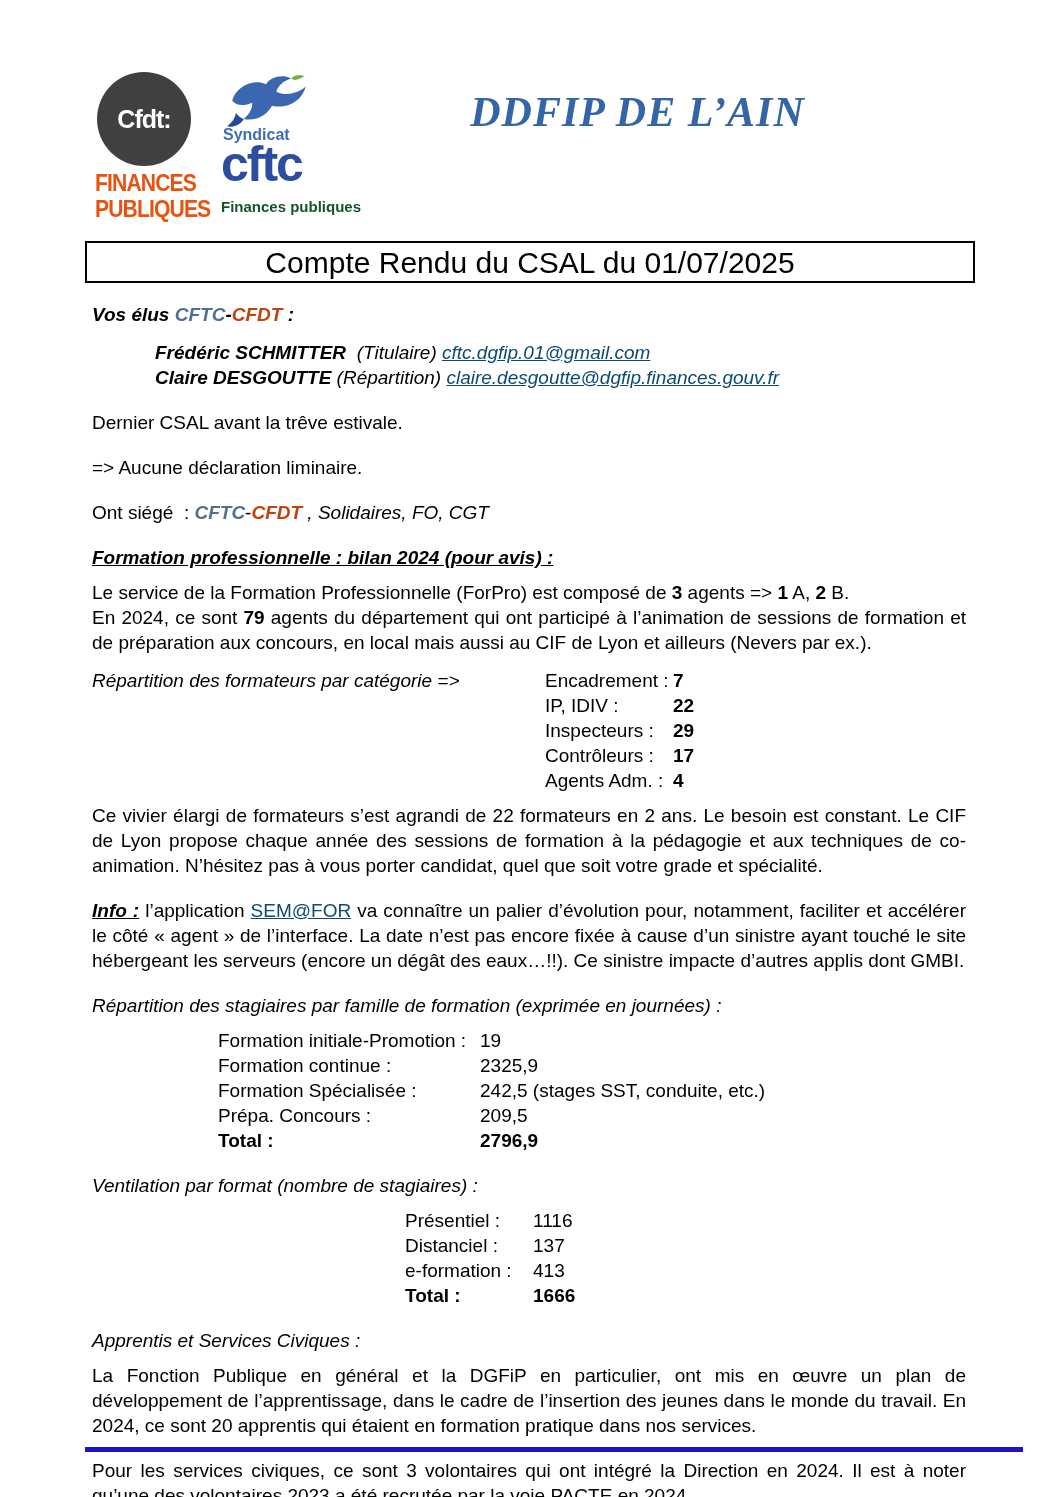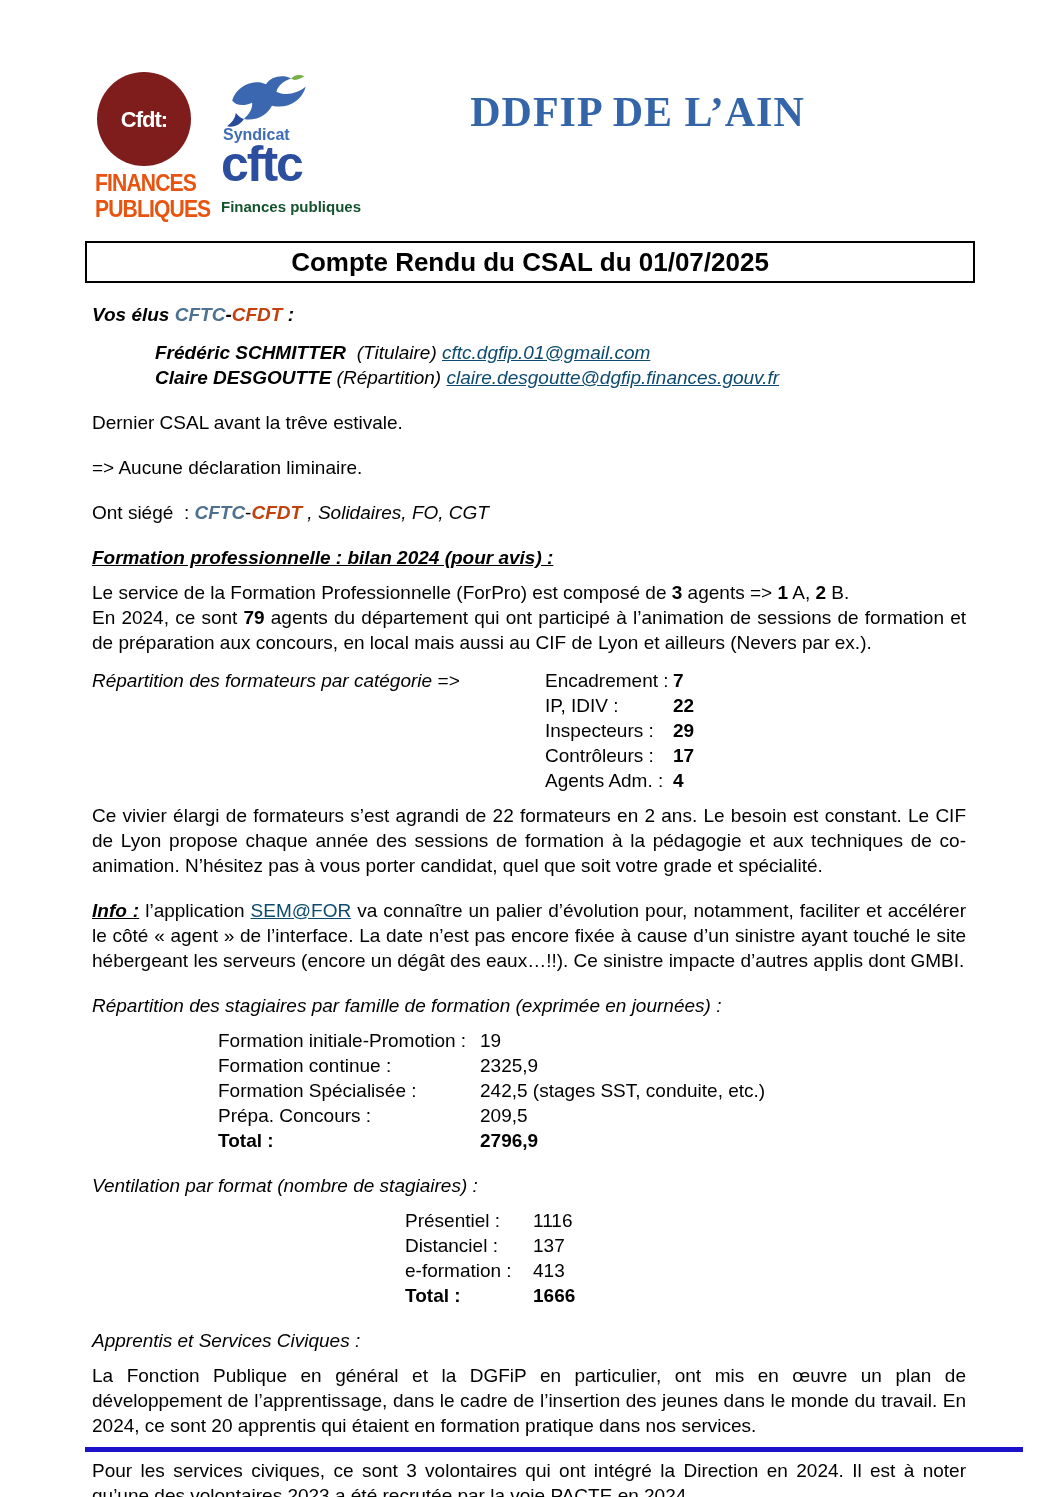--- a/index.html
+++ b/index.html
@@ -14,51 +14,51 @@
     line-height: 25px;
     color: #000000;
     overflow: hidden;
   }
   
   .header { display: flex; padding: 72px 0 0 95px; }
   .logos { display: flex; gap: 14px; width: 232px; flex-shrink: 0; }
   .cfdt-logo { width: 108px; }
   .cfdt-circle {
     width: 94px; height: 94px; border-radius: 50%;
-    background: #7f1d1d; color: #ffffff;
+    background: #404040; color: #ffffff;
     display: flex; align-items: center; justify-content: center;
-    font-weight: bold; font-size: 22px; letter-spacing: -1px;
+    font-weight: bold; font-size: 25px; letter-spacing: -1px;
     margin-left: 2px;
   }
   .cfdt-caption {
     margin-top: 4px; color: #e8530f; font-weight: bold;
     font-size: 24px; line-height: 26px; letter-spacing: -1px;
     transform: scaleX(0.88); transform-origin: left;
     white-space: nowrap;
   }
   .cftc-logo { position: relative; width: 125px; padding-top: 2px; }
   .cftc-bird { display: block; width: 92px; height: 56px; margin-left: 6px; }
   .cftc-syndicat { font-size: 16px; font-weight: bold; color: #3f6db5; margin: -2px 0 0 6px; line-height: 14px; }
   .cftc-name { font-size: 50px; line-height: 44px; font-weight: bold; color: #2b4f9e; letter-spacing: -2px; margin-left: 4px; }
   .cftc-sub { font-size: 15px; font-weight: bold; color: #14532d; margin: 8px 0 0 4px; white-space: nowrap; }
   .main-title-wrap { flex: 1; text-align: center; padding: 28px 110px 0 0; }
   .main-title {
     font-family: "Liberation Serif", serif;
-    font-weight: bold;
+    font-style: italic; font-weight: bold;
     font-size: 42px; color: #3465a8; letter-spacing: 1px;
     white-space: nowrap;
     text-align: center;
   }
   
   .doc-title-box {
     position: absolute; left: 85px; top: 241px; width: 890px; height: 42px;
     border: 2px solid #000000;
     display: flex; align-items: center; justify-content: center;
   }
-  .doc-title { font-weight: bold; font-size: 26px; }
+  .doc-title { font-weight: normal; font-size: 30px; }
   
   .content { position: absolute; left: 0; top: 283px; width: 1058px; padding: 0 92px; }
   .b { font-weight: bold; }
   .it { font-style: italic; }
   .pre { white-space: pre-wrap; }
   .cftc-txt { color: #4f7191; font-weight: bold; font-style: italic; }
   .cfdt-txt { color: #c2410c; font-weight: bold; font-style: italic; }
   .link { color: #0c4a6e; text-decoration: underline; cursor: pointer; }
   .jst { text-align: justify; }
   .elus { margin-top: 19px; font-weight: bold; font-style: italic; }

